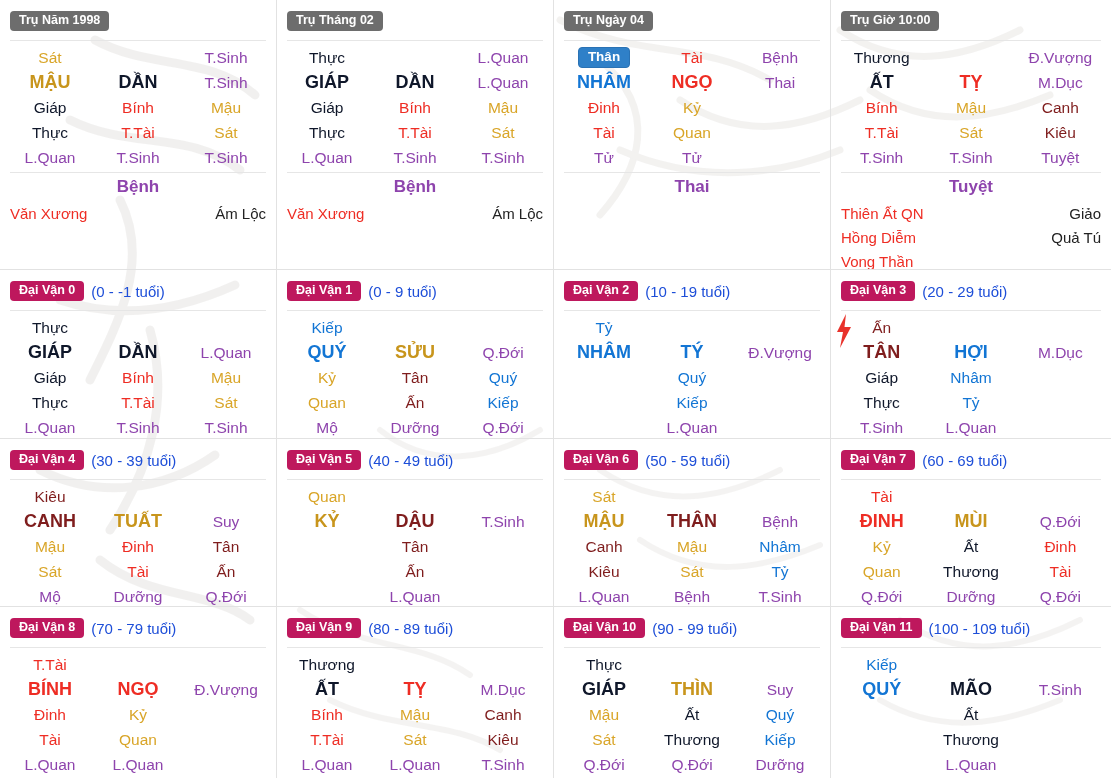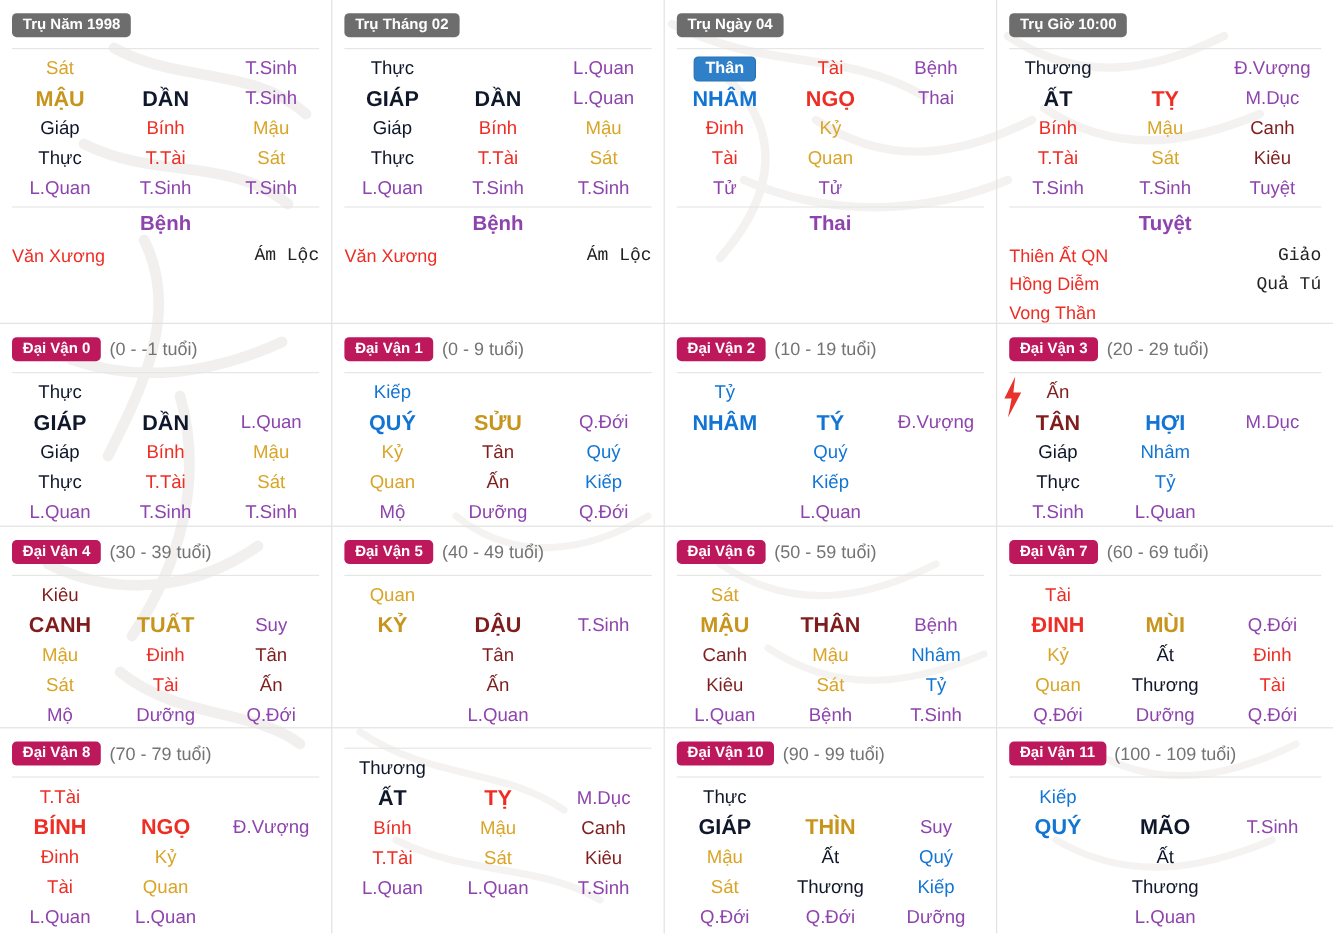--- a/index.html
+++ b/index.html
@@ -46,21 +46,21 @@
     display:inline-block;
     padding:3px 9px 4px 9px;
     border-radius:4px;
     font-size:12.5px;font-weight:bold;
     color:#ffffff;line-height:1;
     white-space:nowrap;
   }
   .badge.pillar{background:#6d6d6d;}
   .badge.luck{background:#be185d;}
   .range{
-    font-size:15px;color:#737373;white-space:nowrap;
+    font-size:15px;color:#1d4ed8;white-space:nowrap;
   }
   .rule{
     height:1px;background:#e6e6e6;
     margin:8px 4px 0 4px;
   }
 
   
   .cols{
     display:grid;
     grid-template-columns:1fr 1fr 1fr;
@@ -94,21 +94,21 @@
     text-align:center;font-size:17px;font-weight:bold;
     color:#8e44ad;line-height:27px;height:27px;
   }
   
   .spirits{
     display:flex;justify-content:space-between;
     align-items:flex-start;
     margin-top:2px;padding:0 4px;
   }
   .sp-col{display:flex;flex-direction:column;}
-  .sp-col.right{text-align:right;font-family:Liberation Mono, monospace;}
+  .sp-col.right{text-align:right;}
   .sp{
     font-size:15px;line-height:24px;height:24px;white-space:nowrap;
   }
   .sp.red{color:#ee2d24;}
   .sp.black{color:#222222;}
 
   
   .than-tag{
     display:inline-block;
     background:#2f80c8;
@@ -582,20 +582,24 @@
         <div class="col">
           <div class="ln empty c-dark">&nbsp;</div>
           <div class="ln c-stage">Đ.Vượng</div>
           <div class="ln empty c-dark">&nbsp;</div>
           <div class="ln empty c-dark">&nbsp;</div>
           <div class="ln empty c-dark">&nbsp;</div>
         </div>
       </div>
     </div>
     <div class="cell row4 row4">
+      <div class="cell-head">
+        <span class="badge luck">Đại Vận 9</span>
+        <span class="range">(80 - 89 tuổi)</span>
+      </div>
       <div class="rule"></div>
       <div class="cols">
         <div class="col">
           <div class="ln c-wood">Thương</div>
           <div class="ln big c-wood">ẤT</div>
           <div class="ln c-fire">Bính</div>
           <div class="ln c-fire">T.Tài</div>
           <div class="ln c-stage">L.Quan</div>
         </div>
         <div class="col">

